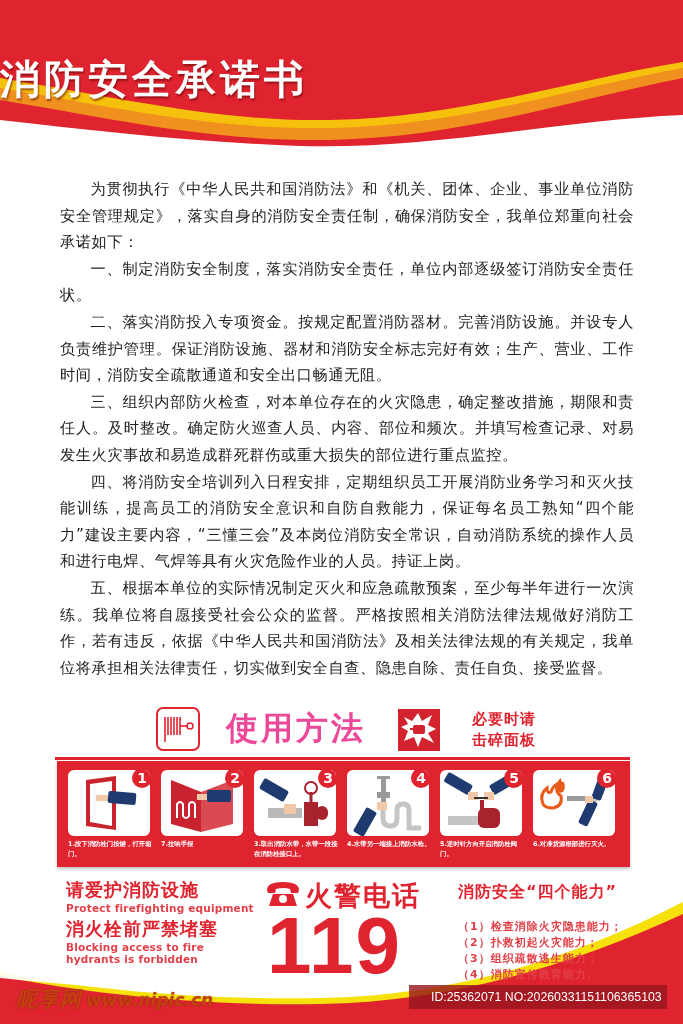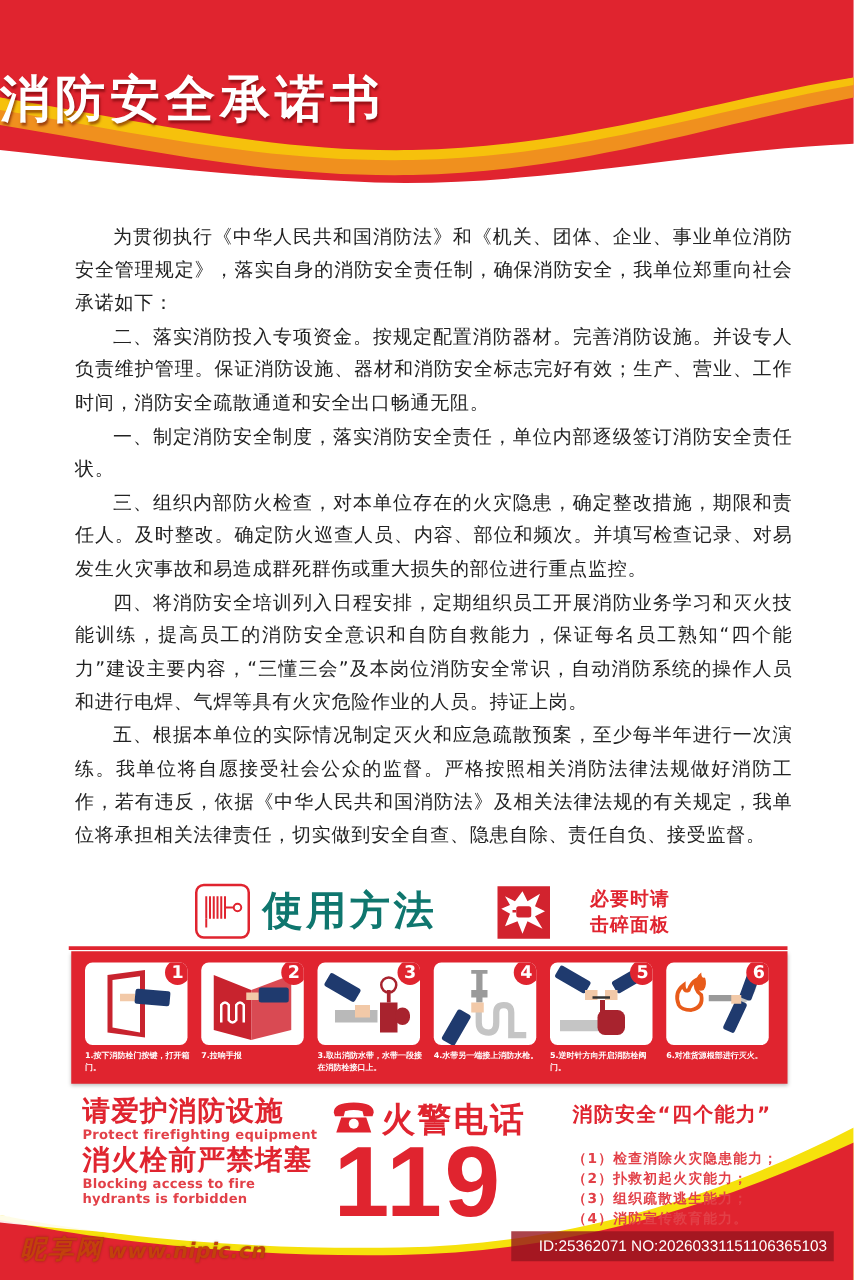--- a/index.html
+++ b/index.html
@@ -24,22 +24,22 @@
     }
     .body-text p { text-indent: 2em; }
 
     
     .usage-head { position: absolute; left: 150px; top: 705px; width: 400px; height: 50px; }
     .hose-icon {
       position: absolute; left: 6px; top: 2px; width: 44px; height: 44px;
       border: 2px solid #e0242f; border-radius: 7px; background: #fff;
     }
     .usage-title {
-      position: absolute; left: 60px; top: 2px; font-size: 32px; font-weight: bold;
-      color: #0f766e; letter-spacing: 3px;
+      position: absolute; left: 76px; top: 2px; font-size: 32px; font-weight: bold;
+      color: #ec4899; letter-spacing: 3px;
     }
     .break-icon {
       position: absolute; left: 248px; top: 4px; width: 42px; height: 42px; background: #d2232e;
     }
     .break-text {
       position: absolute; left: 300px; top: 4px; font-size: 15px; font-weight: bold;
       color: #e0242f; line-height: 21px; letter-spacing: 1px; margin-left: 22px;
     }
     .usage-rule { position: absolute; left: 55px; top: 757px; width: 575px; height: 3px; background: #e0242f; }
 
@@ -56,21 +56,21 @@
       position: absolute; right: -2px; top: -2px; width: 20px; height: 20px; border-radius: 50%;
       background: #e0242f; color: #fff; font-size: 14px; font-weight: bold;
       text-align: center; line-height: 20px;
     }
     .step-caption {
       margin-top: 3px; font-size: 6.4px; line-height: 10px; color: #fff; font-weight: bold; width: 86px;
     }
 
     
     .protect { position: absolute; left: 66px; top: 877px; color: #e0242f; }
-    .protect .cn { font-size: 22px; font-weight: bold; letter-spacing: 1px; line-height: 25px; }
+    .protect .cn { font-size: 18px; font-weight: bold; letter-spacing: 1px; line-height: 25px; }
     .protect .en { font-size: 10.5px; font-weight: bold; line-height: 12px; color: #e24048; letter-spacing: 0.2px; }
     .protect .cn2 { margin-top: 2px; }
 
     .hotline { position: absolute; left: 265px; top: 878px; color: #e0242f; }
     .hotline .label { position: absolute; left: 0; top: 0; white-space: nowrap; font-size: 27px; font-weight: bold; letter-spacing: 2px; }
     .hotline .phone-icon { display: inline-block; width: 36px; height: 28px; vertical-align: -3px; margin-right: 4px; }
     .hotline .number {
       position: absolute; left: 2px; top: 28px; font-size: 80px; font-weight: bold;
       font-family: "Liberation Sans", sans-serif; letter-spacing: 2px; line-height: 80px;
     }
@@ -99,22 +99,22 @@
   <svg width="683" height="150" viewBox="0 0 683 150">
     <path d="M0,0 H683 V115 C560,120 430,150 300,146 C190,142 90,130 0,120 Z" fill="#e0242f"></path>
     <path d="M0,78 C120,100 220,128 330,126 C460,124 570,86 683,62 L683,78 C570,100 460,138 330,140 C210,142 110,118 0,100 Z" fill="#f0901e"></path>
     <path d="M0,78 C120,98 220,122 330,120 C460,118 570,80 683,62 L683,68 C570,88 460,126 330,128 C210,130 110,106 0,88 Z" fill="#f6c10c"></path>
   </svg>
   <div class="title">消防安全承诺书</div>
 </div>
 
 <div class="body-text">
   <p>为贯彻执行《中华人民共和国消防法》和《机关、团体、企业、事业单位消防安全管理规定》，落实自身的消防安全责任制，确保消防安全，我单位郑重向社会承诺如下：</p>
+  <p>一、制定消防安全制度，落实消防安全责任，单位内部逐级签订消防安全责任状。</p>
   <p>二、落实消防投入专项资金。按规定配置消防器材。完善消防设施。并设专人负责维护管理。保证消防设施、器材和消防安全标志完好有效；生产、营业、工作时间，消防安全疏散通道和安全出口畅通无阻。</p>
-  <p>一、制定消防安全制度，落实消防安全责任，单位内部逐级签订消防安全责任状。</p>
   <p>三、组织内部防火检查，对本单位存在的火灾隐患，确定整改措施，期限和责任人。及时整改。确定防火巡查人员、内容、部位和频次。并填写检查记录、对易发生火灾事故和易造成群死群伤或重大损失的部位进行重点监控。</p>
   <p>四、将消防安全培训列入日程安排，定期组织员工开展消防业务学习和灭火技能训练，提高员工的消防安全意识和自防自救能力，保证每名员工熟知“四个能力”建设主要内容，“三懂三会”及本岗位消防安全常识，自动消防系统的操作人员和进行电焊、气焊等具有火灾危险作业的人员。持证上岗。</p>
   <p>五、根据本单位的实际情况制定灭火和应急疏散预案，至少每半年进行一次演练。我单位将自愿接受社会公众的监督。严格按照相关消防法律法规做好消防工作，若有违反，依据《中华人民共和国消防法》及相关法律法规的有关规定，我单位将承担相关法律责任，切实做到安全自查、隐患自除、责任自负、接受监督。</p>
 </div>
 
 <div class="usage-head">
   <div class="hose-icon">
     <svg width="40" height="40" viewBox="0 0 40 40">
       <g stroke="#e0242f" stroke-width="1.6" fill="none">
         <line x1="7" y1="8" x2="7" y2="26"></line>

